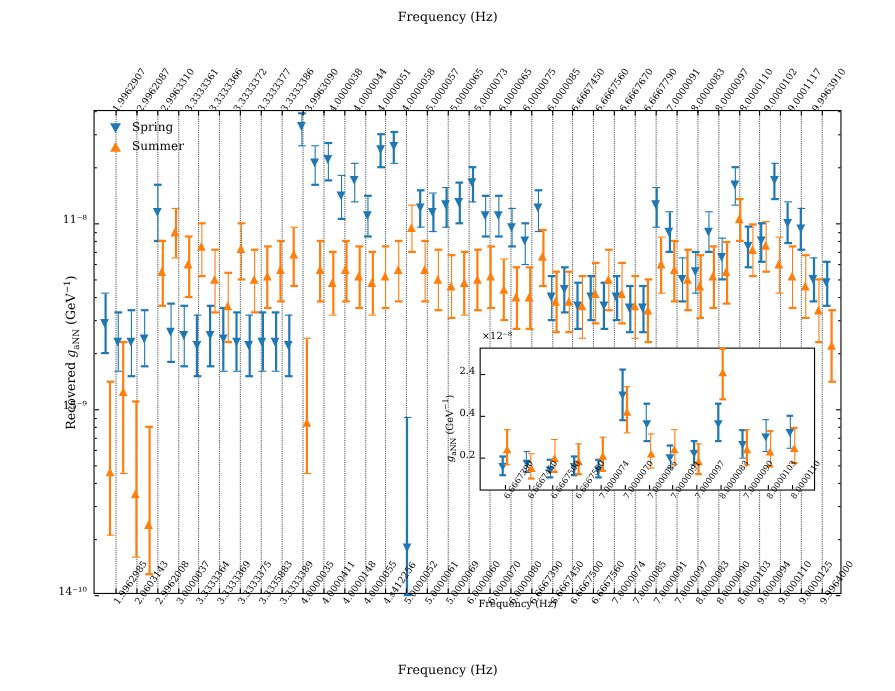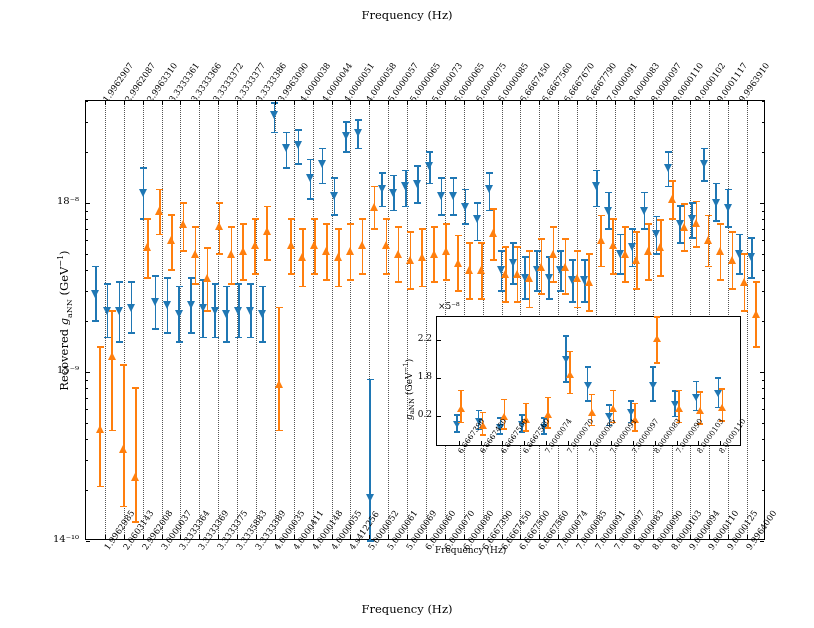--- a/index.html
+++ b/index.html
@@ -677,20 +677,30 @@
         <div class="xtick" style="left: 604.444px;"></div>
         <div class="xtick-top" style="left: 604.444px;"></div>
         <div class="xtick" style="left: 623.333px;"></div>
         <div class="xtick-top" style="left: 623.333px;"></div>
         <div class="xtick" style="left: 642.222px;"></div>
         <div class="xtick-top" style="left: 642.222px;"></div>
         <div class="xtick" style="left: 661.111px;"></div>
         <div class="xtick-top" style="left: 661.111px;"></div>
       </div>
 
+    <div class="legend" style="left:8px;top:6px;">
+      <div class="legend-row">
+        <span class="legend-mk down"></span>
+        <span>Spring</span>
+      </div>
+      <div class="legend-row">
+        <span class="legend-mk up"></span>
+        <span>Summer</span>
+      </div>
+    </div>
 
     <div class="plotbox" id="insetbox" style="left:350px;top:215px;width:305px;height:130px;">
       <div id="inset-data">
           <div class="errbar" style="left: 19.0857px; top: 97.8824px; height: 16.8235px; background: rgb(31, 119, 180);"></div>
           <div class="cap" style="left: 16.7857px; top: 97.1824px; width: 6px; background: rgb(31, 119, 180);"></div>
           <div class="cap" style="left: 16.7857px; top: 114.006px; width: 6px; background: rgb(31, 119, 180);"></div>
           <div class="marker down" style="left: 15.7857px; top: 103.559px; border-left-width: 4px; border-right-width: 4px; border-top-width: 7px;"></div>
           <div class="errbar" style="left: 40.8714px; top: 93.2941px; height: 19.1176px; background: rgb(31, 119, 180);"></div>
           <div class="cap" style="left: 38.5714px; top: 92.5941px; width: 6px; background: rgb(31, 119, 180);"></div>
           <div class="cap" style="left: 38.5714px; top: 111.712px; width: 6px; background: rgb(31, 119, 180);"></div>
@@ -806,24 +816,24 @@
           <div class="xtick" style="left: 130.714px;"></div>
           <div class="xtick" style="left: 152.5px;"></div>
           <div class="xtick" style="left: 174.286px;"></div>
           <div class="xtick" style="left: 196.071px;"></div>
           <div class="xtick" style="left: 217.857px;"></div>
           <div class="xtick" style="left: 239.643px;"></div>
           <div class="xtick" style="left: 261.429px;"></div>
           <div class="xtick" style="left: 283.214px;"></div>
         </div>
     </div>
-    <div class="inset-label" style="left:352px;top:200px;">×5⁻⁸</div>
+    <div class="inset-label" style="left:352px;top:200px;">×12⁻⁸</div>
   <div class="inset-label" style="left: 326px; top: 308.412px; width: 20px; text-align: right;">0.2</div>
-      <div class="inset-label" style="left: 326px; top: 270.176px; width: 20px; text-align: right;">1.8</div>
-      <div class="inset-label" style="left: 326px; top: 231.941px; width: 20px; text-align: right;">2.2</div>
+      <div class="inset-label" style="left: 326px; top: 270.176px; width: 20px; text-align: right;">0.4</div>
+      <div class="inset-label" style="left: 326px; top: 231.941px; width: 20px; text-align: right;">2.4</div>
       <div class="inset-tick-label" style="left: 369.786px; top: 349px; transform: rotate(-55deg); transform-origin: left top;">6.6667390</div>
       <div class="inset-tick-label" style="left: 391.571px; top: 349px; transform: rotate(-55deg); transform-origin: left top;">6.6667450</div>
       <div class="inset-tick-label" style="left: 413.357px; top: 349px; transform: rotate(-55deg); transform-origin: left top;">6.6667500</div>
       <div class="inset-tick-label" style="left: 435.143px; top: 349px; transform: rotate(-55deg); transform-origin: left top;">6.6667560</div>
       <div class="inset-tick-label" style="left: 456.929px; top: 349px; transform: rotate(-55deg); transform-origin: left top;">7.0000074</div>
       <div class="inset-tick-label" style="left: 478.714px; top: 349px; transform: rotate(-55deg); transform-origin: left top;">7.0000070</div>
       <div class="inset-tick-label" style="left: 500.5px; top: 349px; transform: rotate(-55deg); transform-origin: left top;">7.0000085</div>
       <div class="inset-tick-label" style="left: 522.286px; top: 349px; transform: rotate(-55deg); transform-origin: left top;">7.0000091</div>
       <div class="inset-tick-label" style="left: 544.071px; top: 349px; transform: rotate(-55deg); transform-origin: left top;">7.0000097</div>
       <div class="inset-tick-label" style="left: 565.857px; top: 349px; transform: rotate(-55deg); transform-origin: left top;">8.0000083</div>
@@ -876,14 +886,14 @@
 
   <div class="axis-label" id="bottom-axis-label" style="left:0;top:602px;width:814px;text-align:center;">Frequency (Hz)</div>
 
   <div class="inset-label" style="left:349px;top:382px;width:120px;text-align:center;transform:rotate(-90deg);transform-origin:center center;">
     <i>g</i><span style="font-size:7px;vertical-align:sub;">aNN</span><span> (GeV</span><span style="font-size:7px;vertical-align:super;">−1</span><span>)</span>
   </div>
   <div class="inset-label" style="left:435px;top:545px;">Frequency (Hz)</div>
 
 <div class="ytick-text" style="left: 39px; top: 533px; width: 40px;">14⁻¹⁰</div>
     <div class="ytick-text" style="left: 39px; top: 363.903px; width: 40px;">15⁻⁹</div>
-    <div class="ytick-text" style="left: 39px; top: 194.806px; width: 40px;">18⁻⁸</div>
+    <div class="ytick-text" style="left: 39px; top: 194.806px; width: 40px;">11⁻⁸</div>
   </div>
 
 </body></html>

